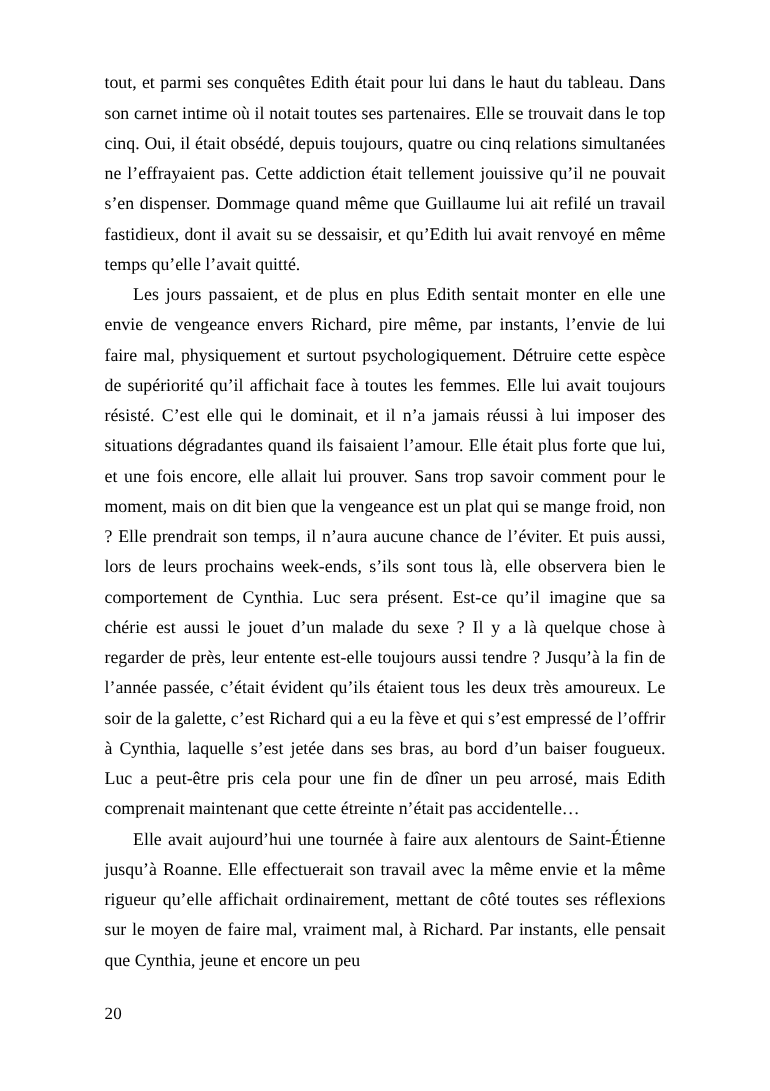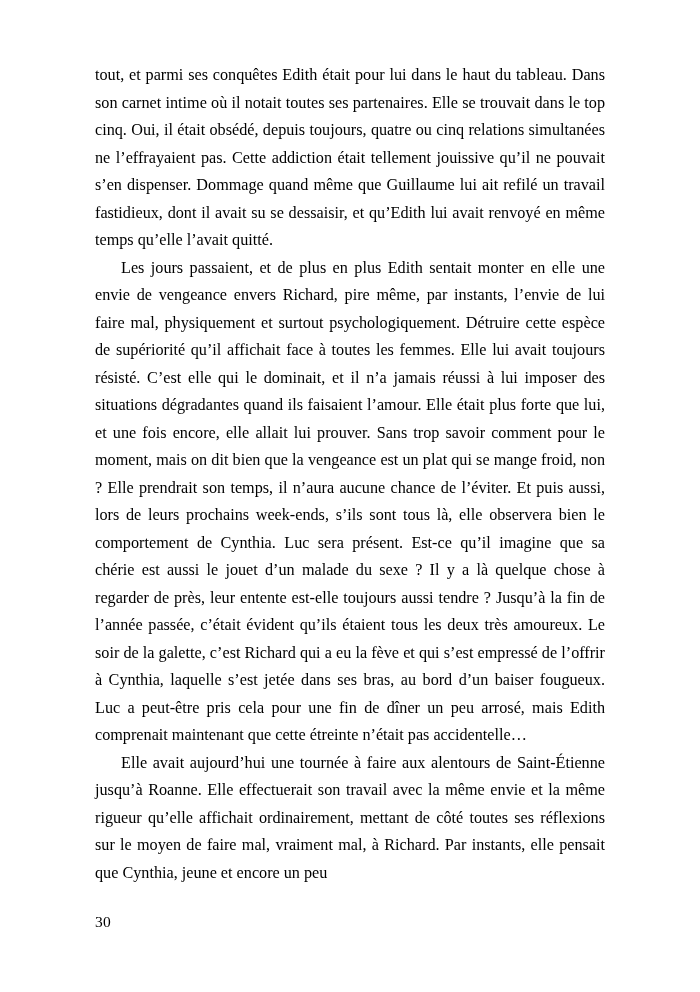--- a/index.html
+++ b/index.html
@@ -54,15 +54,15 @@
 <body>
 
 <div class="page">
 
   <div class="text-block">
     <p class="para">tout, et parmi ses conquêtes Edith était pour lui dans le haut du tableau. Dans son carnet intime où il notait toutes ses partenaires. Elle se trouvait dans le top cinq. Oui, il était obsédé, depuis toujours, quatre ou cinq relations simultanées ne l’effrayaient pas. Cette addiction était tellement jouissive qu’il ne pouvait s’en dispenser. Dommage quand même que Guillaume lui ait refilé un travail fastidieux, dont il avait su se dessaisir, et qu’Edith lui avait renvoyé en même temps qu’elle l’avait quitté.</p>
     <p class="para indent">Les jours passaient, et de plus en plus Edith sentait monter en elle une envie de vengeance envers Richard, pire même, par instants, l’envie de lui faire mal, physiquement et surtout psychologiquement. Détruire cette espèce de supériorité qu’il affichait face à toutes les femmes. Elle lui avait toujours résisté. C’est elle qui le dominait, et il n’a jamais réussi à lui imposer des situations dégradantes quand ils faisaient l’amour. Elle était plus forte que lui, et une fois encore, elle allait lui prouver. Sans trop savoir comment pour le moment, mais on dit bien que la vengeance est un plat qui se mange froid, non ? Elle prendrait son temps, il n’aura aucune chance de l’éviter. Et puis aussi, lors de leurs prochains week-ends, s’ils sont tous là, elle observera bien le comportement de Cynthia. Luc sera présent. Est-ce qu’il imagine que sa chérie est aussi le jouet d’un malade du sexe ? Il y a là quelque chose à regarder de près, leur entente est-elle toujours aussi tendre ? Jusqu’à la fin de l’année passée, c’était évident qu’ils étaient tous les deux très amoureux. Le soir de la galette, c’est Richard qui a eu la fève et qui s’est empressé de l’offrir à Cynthia, laquelle s’est jetée dans ses bras, au bord d’un baiser fougueux. Luc a peut-être pris cela pour une fin de dîner un peu arrosé, mais Edith comprenait maintenant que cette étreinte n’était pas accidentelle…</p>
     <p class="para indent">Elle avait aujourd’hui une tournée à faire aux alentours de Saint-Étienne jusqu’à Roanne. Elle effectuerait son travail avec la même envie et la même rigueur qu’elle affichait ordinairement, mettant de côté toutes ses réflexions sur le moyen de faire mal, vraiment mal, à Richard. Par instants, elle pensait que Cynthia, jeune et encore un peu</p>
   </div>
 
-  <div class="folio">30</div>
+  <div class="folio">20</div>
 
 </div>
 
 </body></html>

